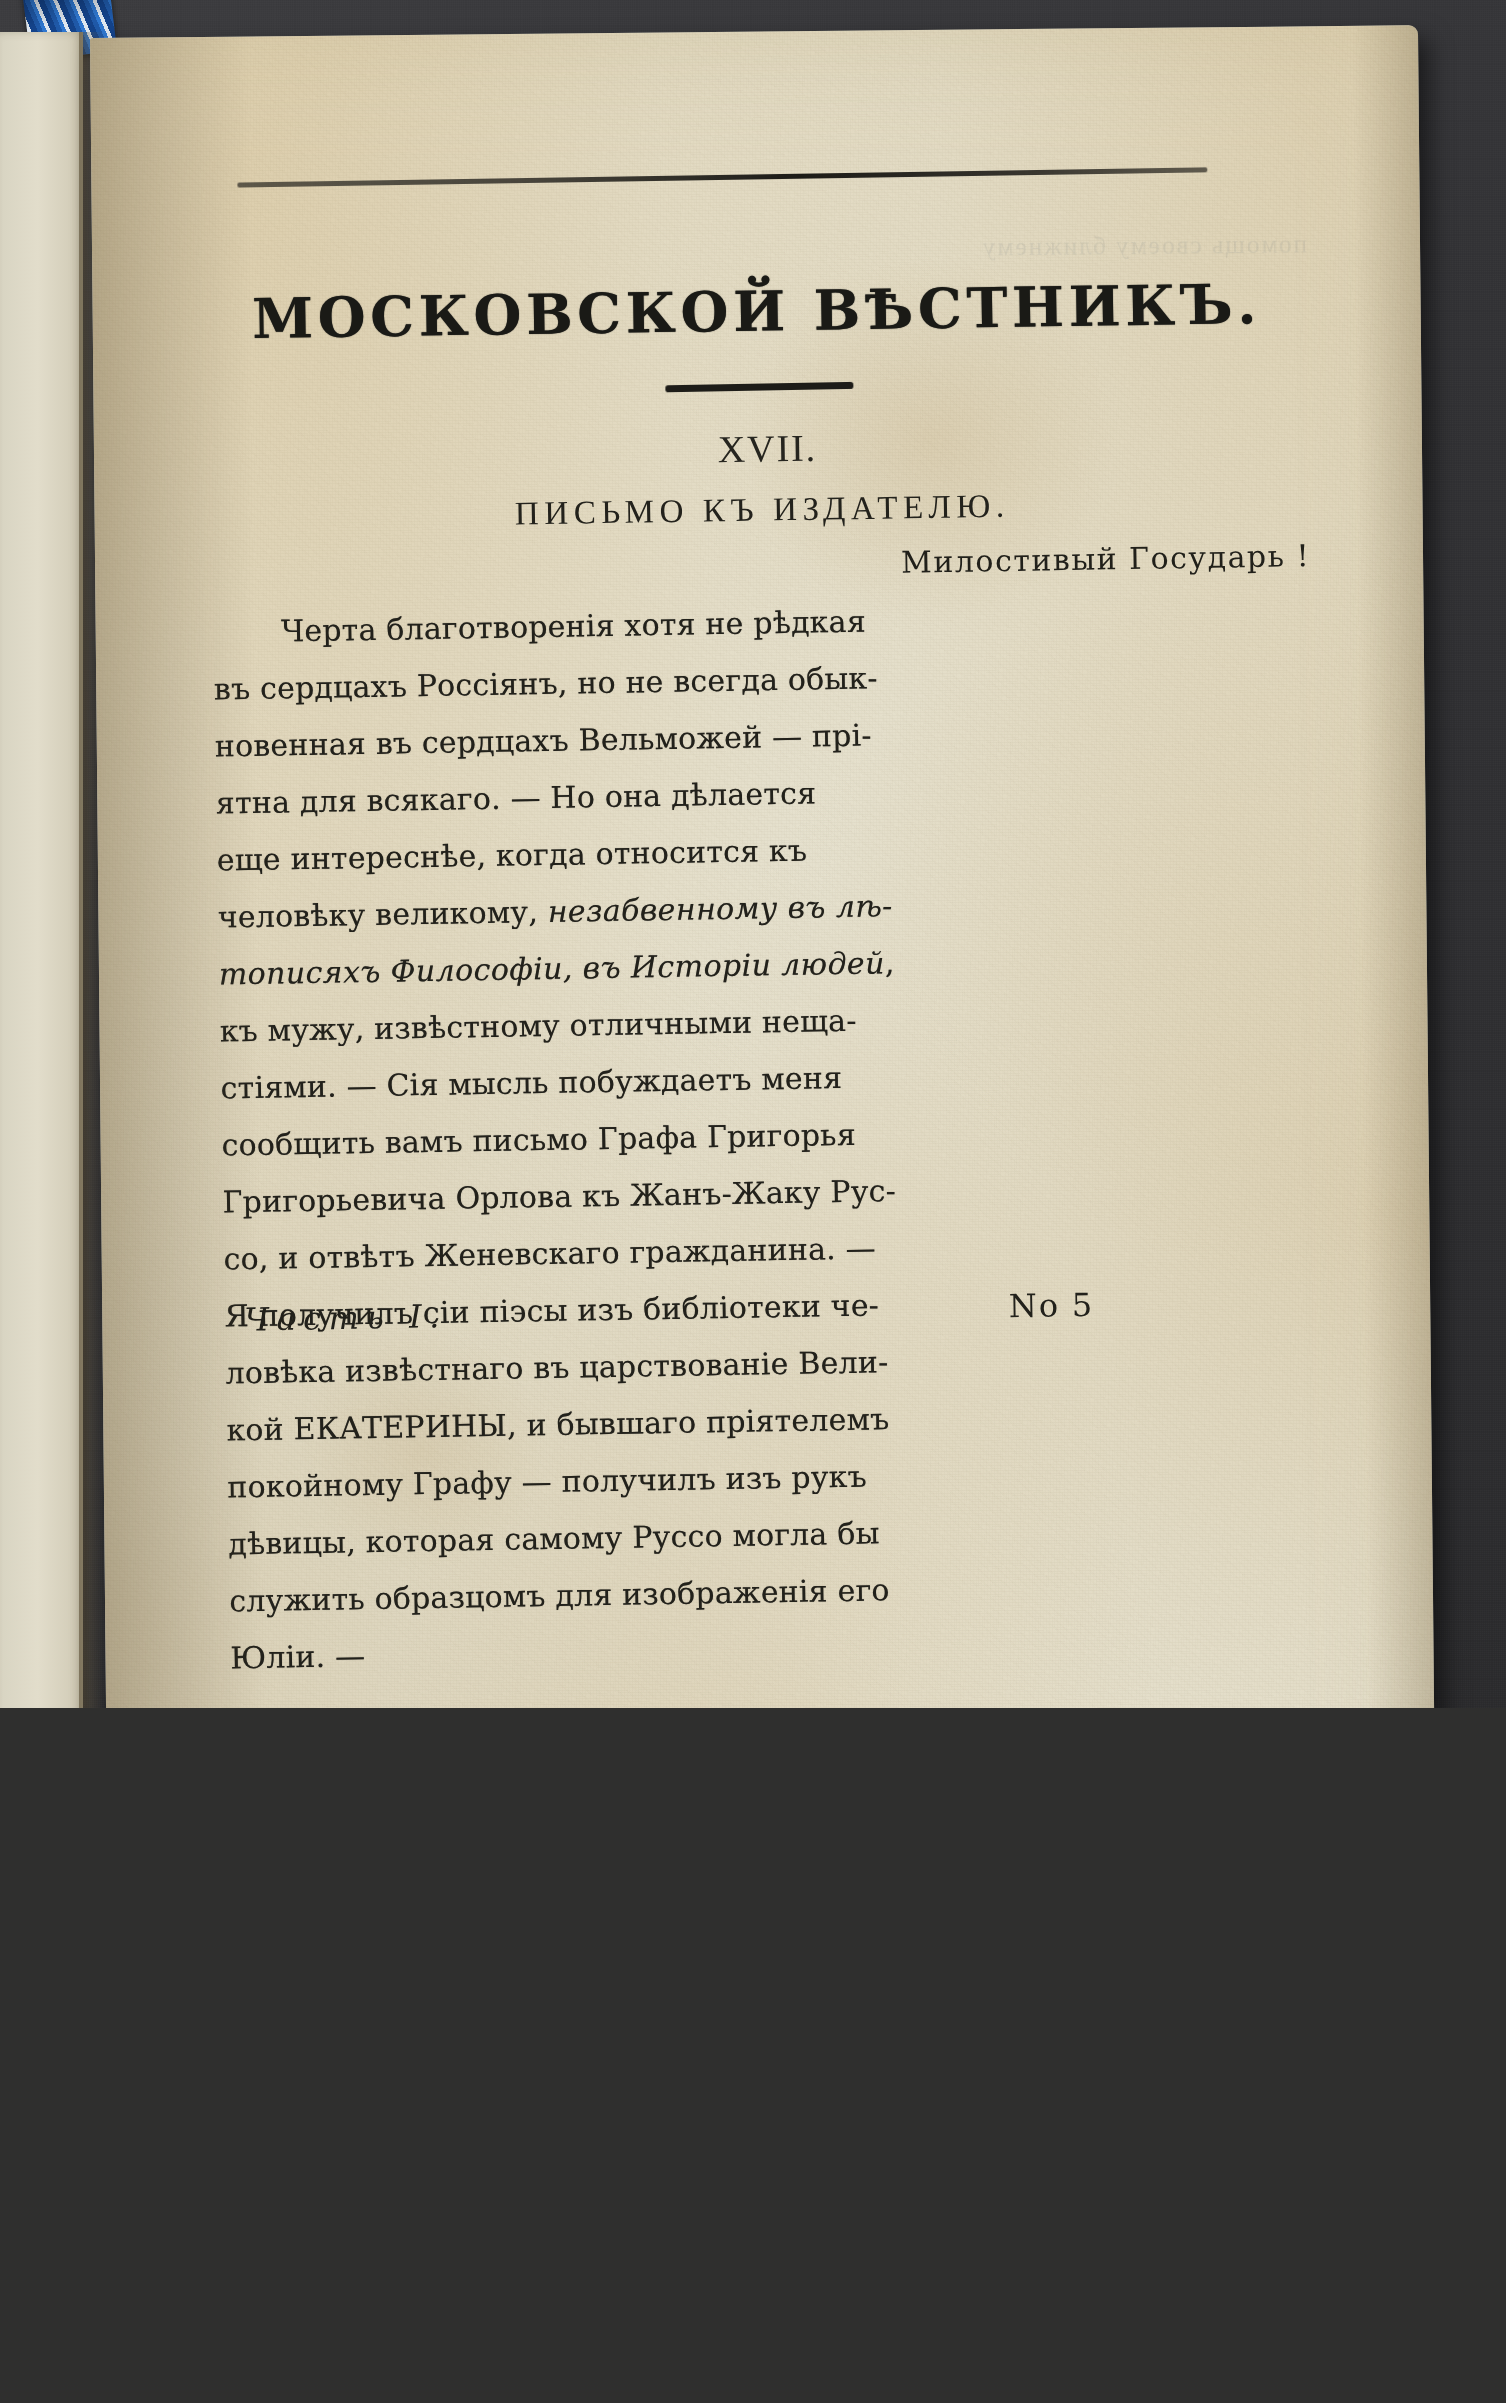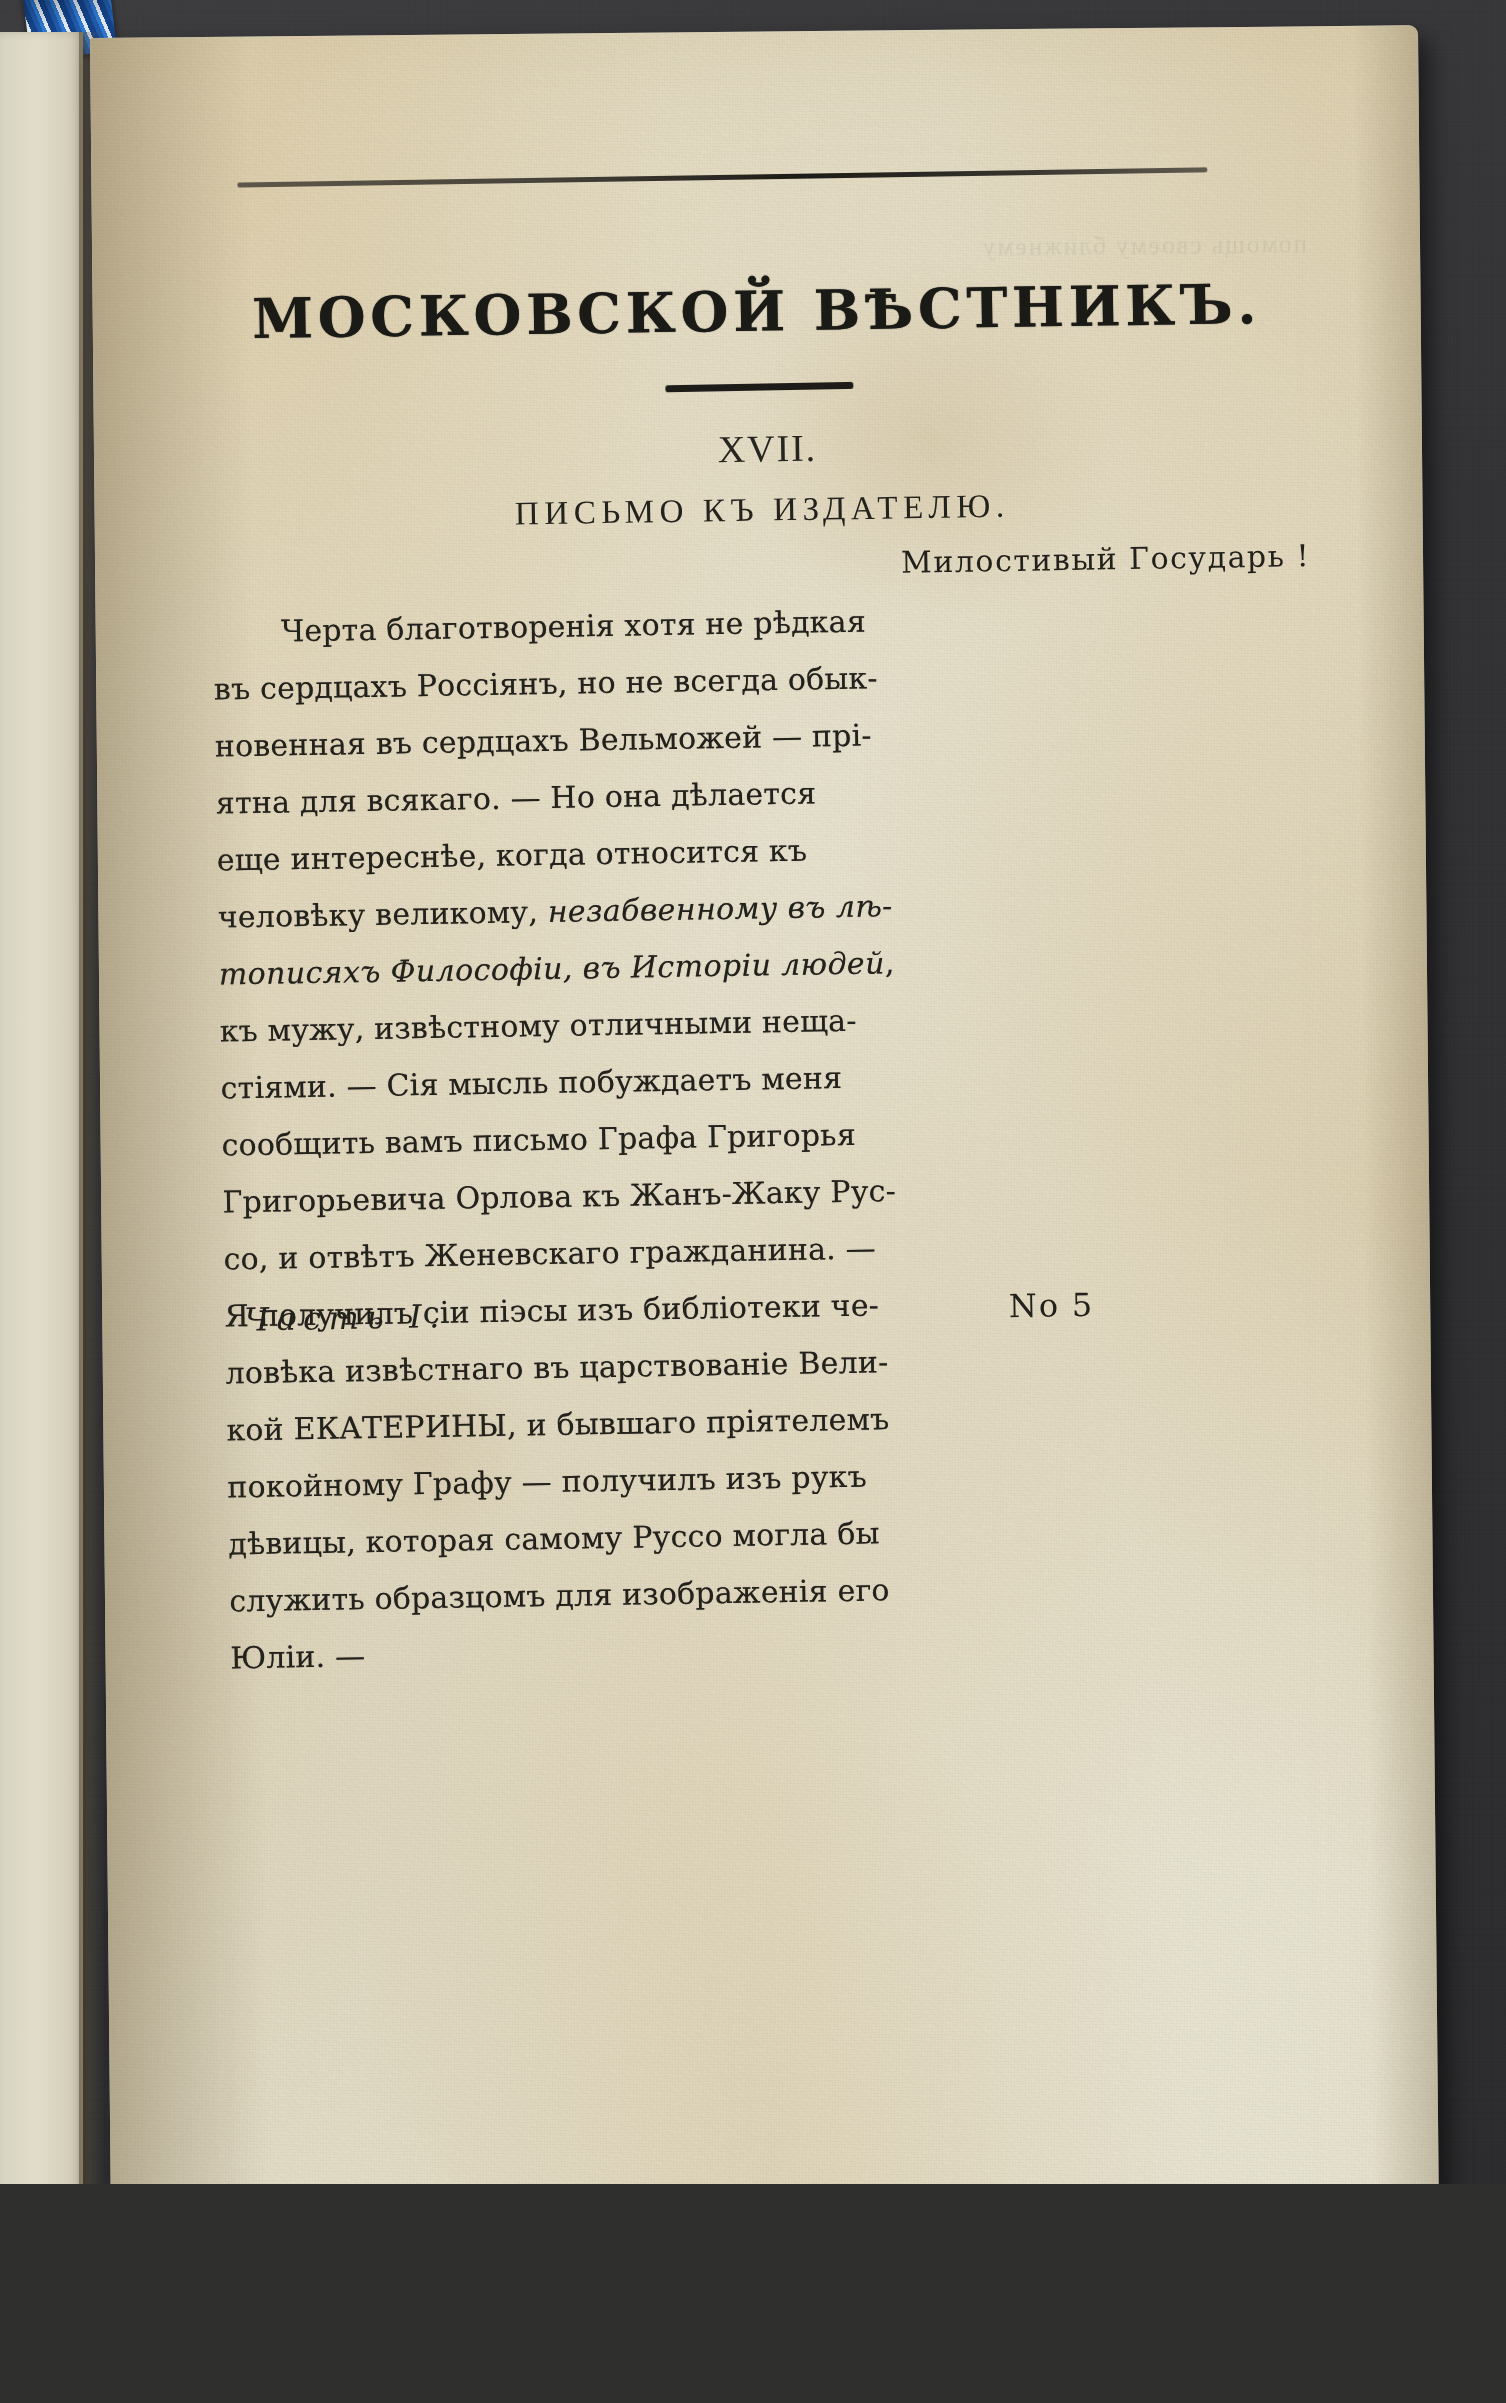--- a/index.html
+++ b/index.html
@@ -4,21 +4,21 @@
 <style>
   html, body {
     margin: 0;
     padding: 0;
     background: #2f2f2e;
   }
 
   #scan {
     position: relative;
     width: 1507px;
-    height: 2184px;
+    height: 1708px;
     overflow: hidden;
     background: #37373a;
     font-family: "Liberation Serif", "DejaVu Serif", serif;
   }
 
   
   .backdrop {
     position: absolute;
     inset: 0;
     background:

